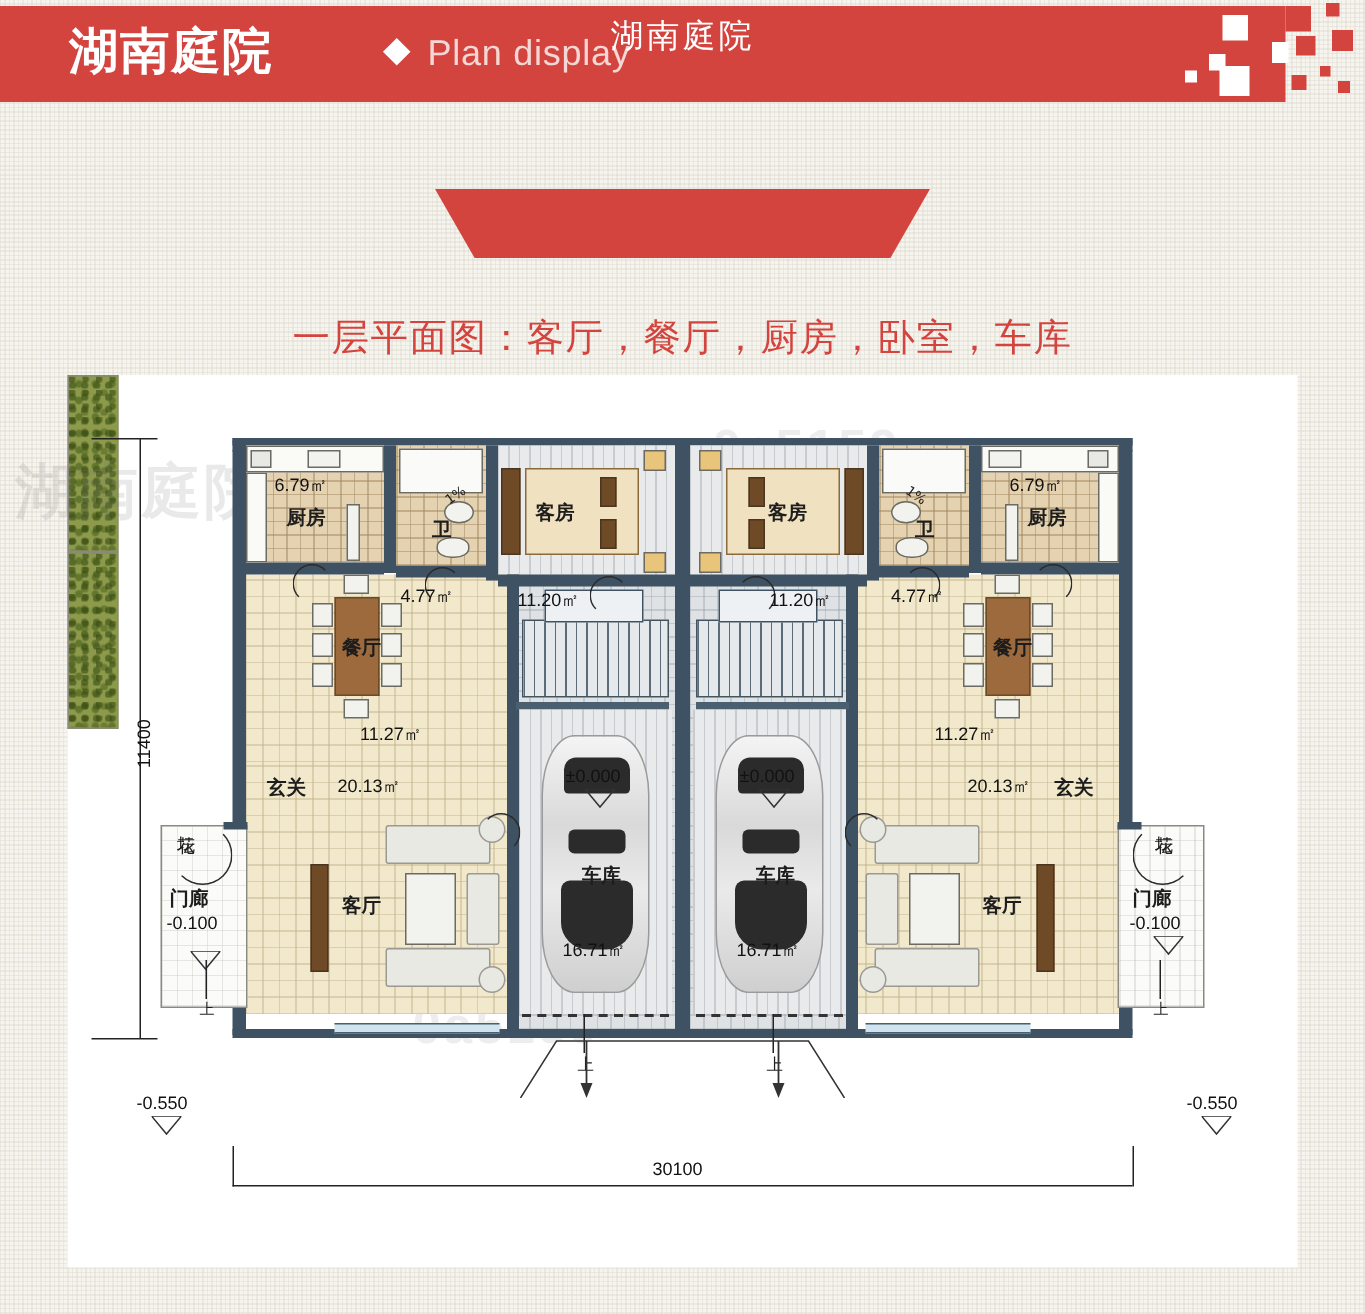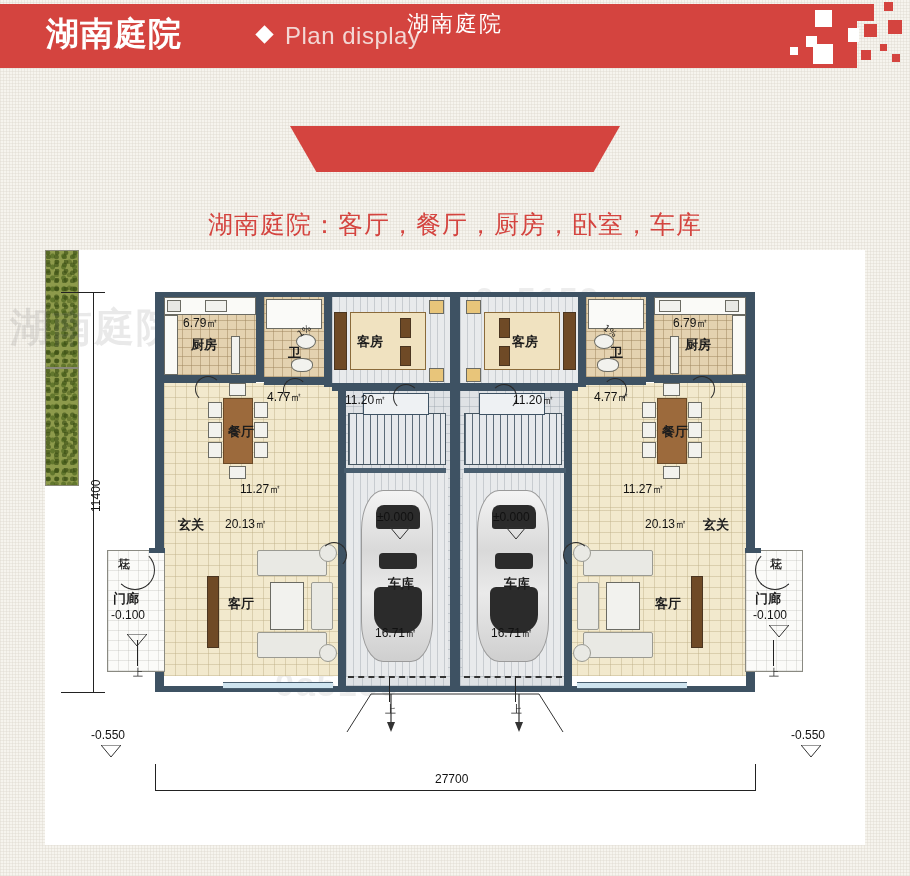--- a/index.html
+++ b/index.html
@@ -222,21 +222,21 @@
 <div class="hsq red" style="left:864px;top:24px;width:13px;height:13px;"></div>
 <div class="hsq red" style="left:884px;top:2px;width:9px;height:9px;"></div>
 <div class="hsq red" style="left:888px;top:20px;width:14px;height:14px;"></div>
 <div class="hsq red" style="left:861px;top:50px;width:10px;height:10px;"></div>
 <div class="hsq red" style="left:880px;top:44px;width:7px;height:7px;"></div>
 <div class="hsq red" style="left:892px;top:54px;width:8px;height:8px;"></div>
 
 <div id="ribbon"></div>
 <div id="ribbon-label">湖南庭院</div>
 
-<div id="layout-note">湖南庭院：客厅，餐厅，厨房，卧室，车库</div>
+<div id="layout-note">一层平面图：客厅，餐厅，厨房，卧室，车库</div>
 
 <div id="plan-panel">
   <div id="plan-canvas">
 
     <div class="wm" style="left:-35px;top:50px;">湖南庭院</div>
     <div class="wm wm2" style="left:175px;top:180px;">0a5159</div>
     <div class="wm wm2" style="left:430px;top:30px;">0a5159</div>
     <div class="wm" style="left:255px;top:360px;">湖南庭院</div>
     <div class="wm wm2" style="left:230px;top:415px;">0a5159</div>
     <div class="wm wm2" style="left:560px;top:195px;">0a5159</div>
@@ -478,21 +478,21 @@
     <div class="roomlabel" style="left:724px;top:416px;font-size:10px;">上</div>
 
     <div class="dimline" style="left:48px;top:42px;width:1px;height:400px;"></div>
     <div class="dimline" style="left:16px;top:42px;width:44px;height:1px;"></div>
     <div class="dimline" style="left:16px;top:442px;width:44px;height:1px;"></div>
     <div class="dimtext vert" style="left:44px;top:262px;">11400</div>
 
     <div class="dimline" style="left:110px;top:540px;width:600px;height:1px;"></div>
     <div class="tick" style="left:110px;top:514px;height:27px;"></div>
     <div class="tick" style="left:710px;top:514px;height:27px;"></div>
-    <div class="dimtext" style="left:390px;top:522px;">27700</div>
+    <div class="dimtext" style="left:390px;top:522px;">30100</div>
 
     <div class="levelmark" style="left:46px;top:478px;">-0.550</div>
     <div style="position:absolute;left:56px;top:494px;width:20px;height:13px;">
       <svg width="20" height="13">
           <polygon points="0,0 20,0 10,12" fill="none" stroke="#333" stroke-width="1"></polygon>
         </svg>
     </div>
     <div class="levelmark" style="left:746px;top:478px;">-0.550</div>
     <div style="position:absolute;left:756px;top:494px;width:20px;height:13px;">
       <svg width="20" height="13">

